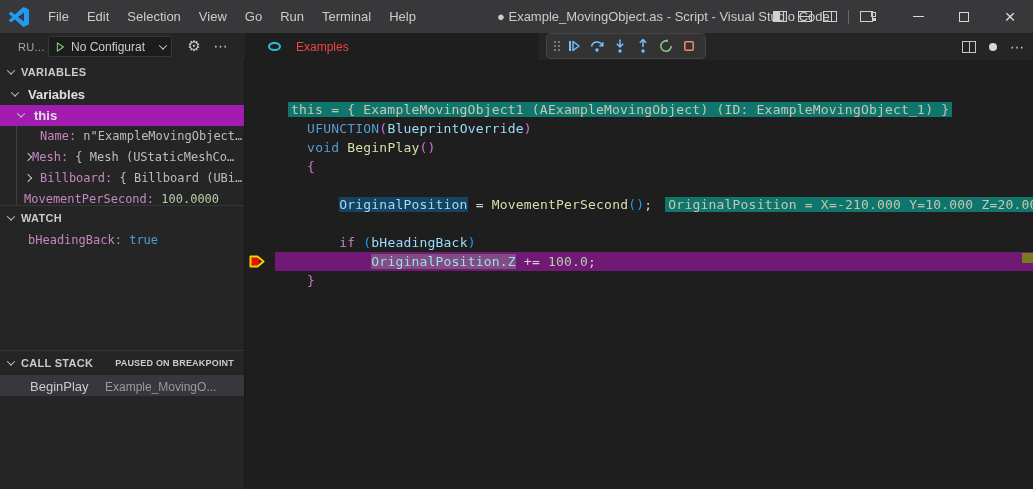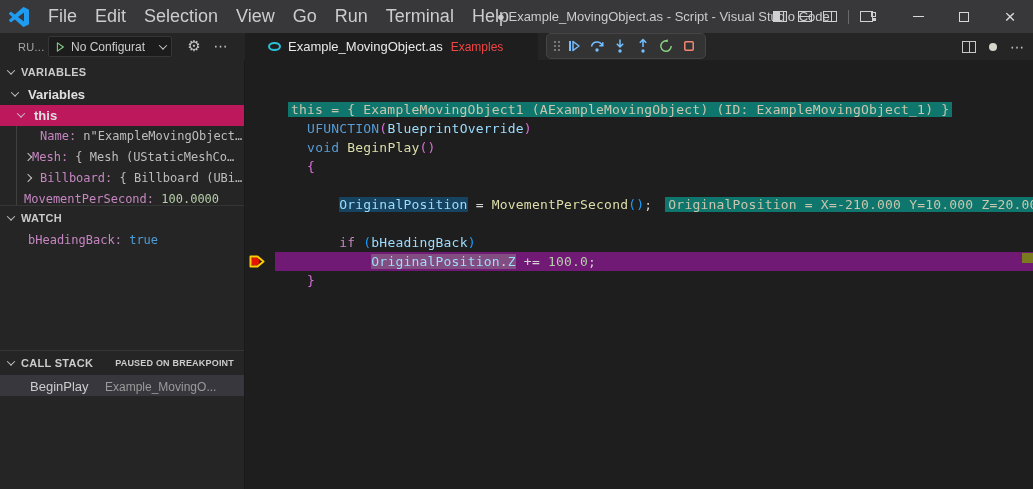--- a/index.html
+++ b/index.html
@@ -4,21 +4,21 @@
 <style>
   * { margin:0; padding:0; box-sizing:border-box; }
   html,body { width:1033px; height:489px; overflow:hidden; background:#1e1e1e;
               font-family:"Liberation Sans", sans-serif; }
 
   
   .titlebar { position:absolute; left:0; top:0; width:1033px; height:33px;
               background:#38383a; display:flex; align-items:center; color:#cccccc; }
   .logo { width:20px; height:20px; margin:0 10px 0 9px; flex:0 0 auto; }
   .menu { display:flex; align-items:center; height:100%; }
-  .menu-item { padding:0 9px; font-size:18px; height:100%; display:flex; align-items:center; cursor:default;text-align:right; }
+  .menu-item { padding:0 9px; font-size:13px; height:100%; display:flex; align-items:center; cursor:default;text-align:right; }
   .win-title { position:absolute; left:497px; top:0; height:33px; display:flex; align-items:center;
                font-size:13px; color:#cccccc; white-space:nowrap; }
   .tb-right { position:absolute; right:0; top:0; height:33px; display:flex; align-items:center; }
   .layout-icons { display:flex; align-items:center; gap:11px; margin-right:22px; }
   .lt { width:14px; height:11px; border:1px solid #d0d0d0; position:relative; }
   .lt-left::before  { content:""; position:absolute; left:0; top:0; bottom:0; width:6px; background:#d0d0d0; }
   .lt-panel::before { content:""; position:absolute; left:0; bottom:0; right:0; height:4px; border-top:1px solid #d0d0d0; }
   .lt-right::before { content:""; position:absolute; right:4px; top:0; bottom:0; border-left:1px solid #d0d0d0; }
   .lt-sep { width:1px; height:14px; background:#6a6a6a; }
   .lt-custom { width:13px; height:11px; border:1px solid #d0d0d0; position:relative; }
@@ -66,21 +66,21 @@
   .sec-stack { top:290px; bottom:0; border-top:1px solid rgba(128,128,128,.18); }
   .sec-head { height:24px; display:flex; align-items:center; padding-left:8px; position:relative; }
   .sec-head .h-lbl { font-size:11px; font-weight:bold; color:#cbcbcb; margin-left:7px; letter-spacing:.3px; }
   .badge { position:absolute; right:10px; font-size:9px; font-weight:bold; color:#cccccc; letter-spacing:.2px; }
   .chev { display:inline-block; width:6px; height:6px; border-right:1.4px solid #c5c5c5;
           border-bottom:1.4px solid #c5c5c5; }
   .chev.down  { transform:rotate(45deg) translate(-1px,-1px); }
   .chev.right { transform:rotate(-45deg); }
   .trow { position:relative; height:21px; line-height:21px; white-space:nowrap; overflow:hidden;
           font-family:"DejaVu Sans Mono", monospace; font-size:12px; }
-  .trow.sel { background:#be185d; }
+  .trow.sel { background:#a21caf; }
   .trow .rchev { position:absolute; top:7px; }
   .trow .guide { position:absolute; left:16px; top:0; bottom:0; border-left:1px solid #404040; }
   .trow .lab { font-family:"Liberation Sans", sans-serif; font-size:13px; font-weight:bold; color:#e0e0e0; }
   .vname { color:#c586c0; }
   .vval  { color:#bdbdbd; }
   .vval.num  { color:#b5cea8; }
   .vval.bool { color:#4e9cd6; }
   .watch-row { padding-left:28px; }
   .frame-row { height:21px; line-height:21px; background:#37373d; padding-left:30px; white-space:nowrap; }
   .frame-fn  { font-size:13px; color:#cccccc; }
@@ -153,21 +153,20 @@
       <span class="lbl">No Configurat</span>
       <span class="chev down" style="border-color:#cccccc;"></span>
     </div>
     <div class="icon-btn gear">⚙</div>
     <div class="icon-btn dots">⋯</div>
   </div>
 
   <div class="tabbar">
     <div class="tab">
       <span class="tab-ficon"></span>
-      <span class="tab-name">Example_MovingObject.as</span>
       <span class="tab-dir">Examples</span>
     </div>
     <div class="ed-actions">
       <span class="split-icon"></span>
       <span class="dot-icon"></span>
       <span class="icon-btn" style="font-size:14px;letter-spacing:1px;">⋯</span>
     </div>
   </div>
 </div>
 

